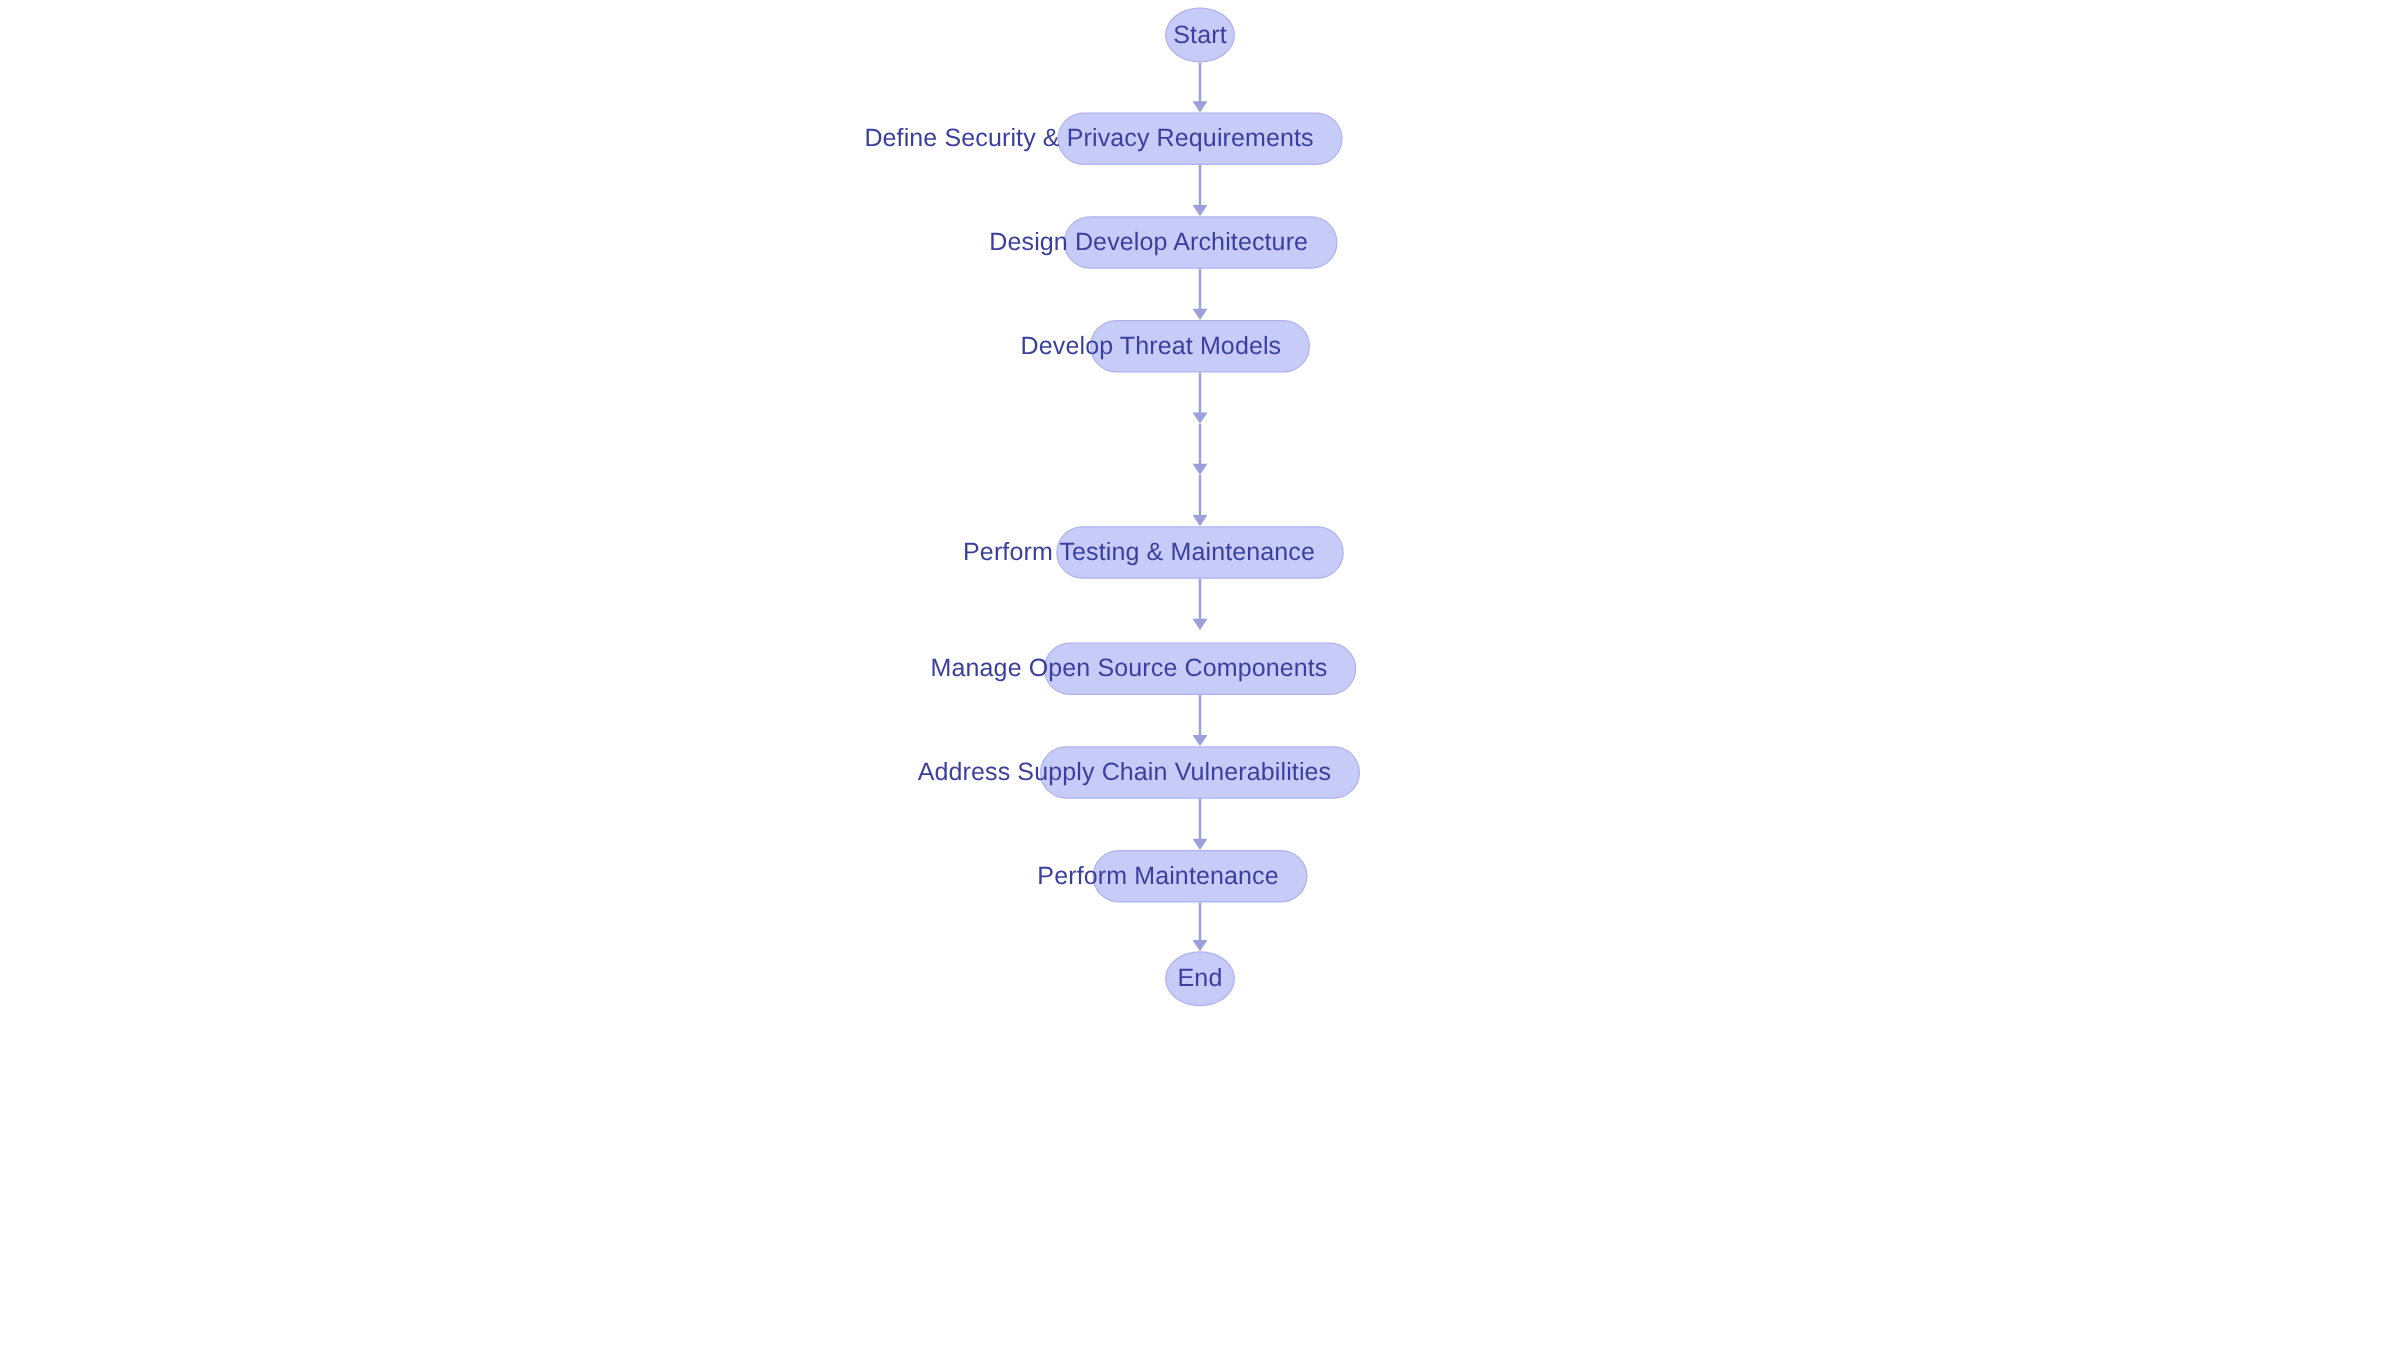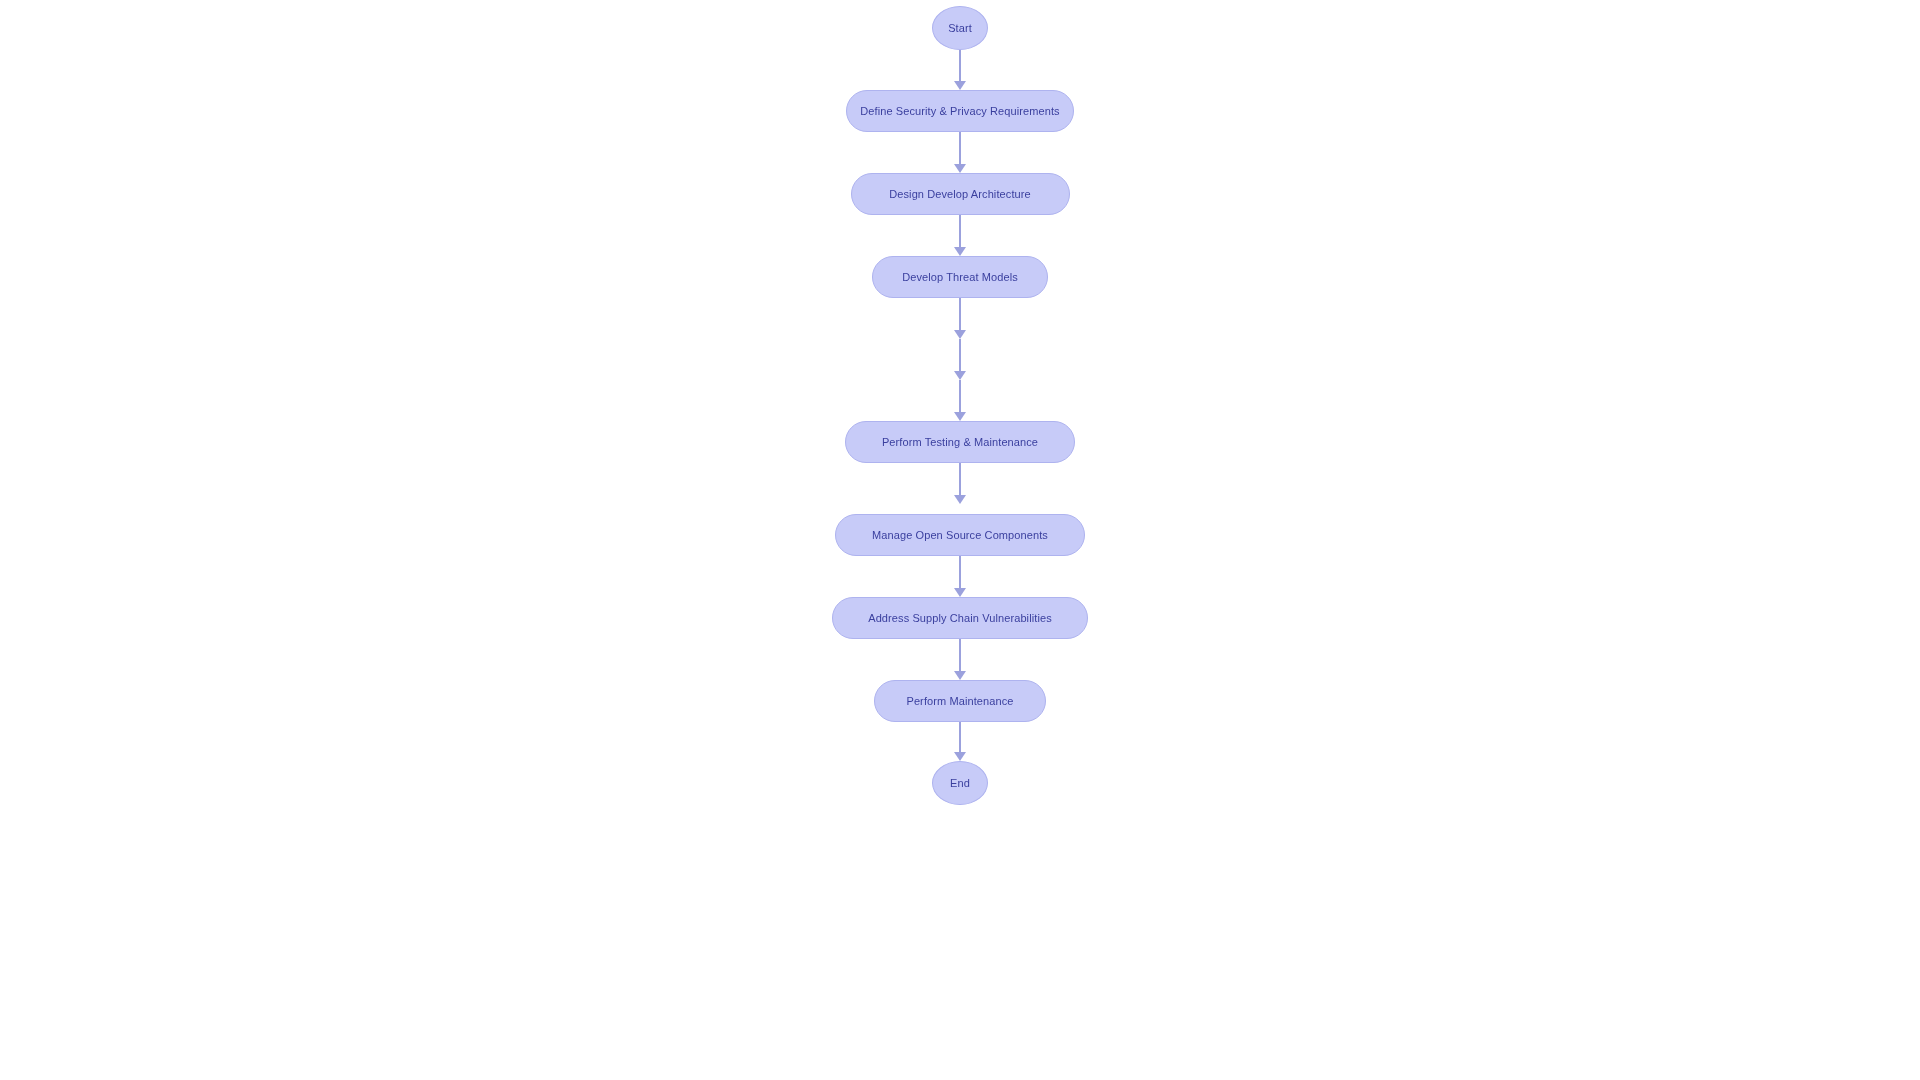--- a/index.html
+++ b/index.html
@@ -34,32 +34,33 @@
 
   
   .node {
     box-sizing: border-box;
     display: flex;
     align-items: center;
     justify-content: center;
     background: #c7cbf8;
     border: 1px solid #aeb3ef;
     color: #3a3f9e;
-    font-size: 11px;
+    font-size: 20px;
     font-weight: 400;
     letter-spacing: 0.1px;
     white-space: nowrap;
     text-align: center;
     line-height: 1;
   }
 
   .node-process {
     height: 42px;
     border-radius: 21px;
     padding: 0 22px;
+    justify-content: flex-end;
   }
 
   .node-terminal {
     width: 56px;
     height: 44px;
     border-radius: 50%;
     padding: 0;
   }
 
   

